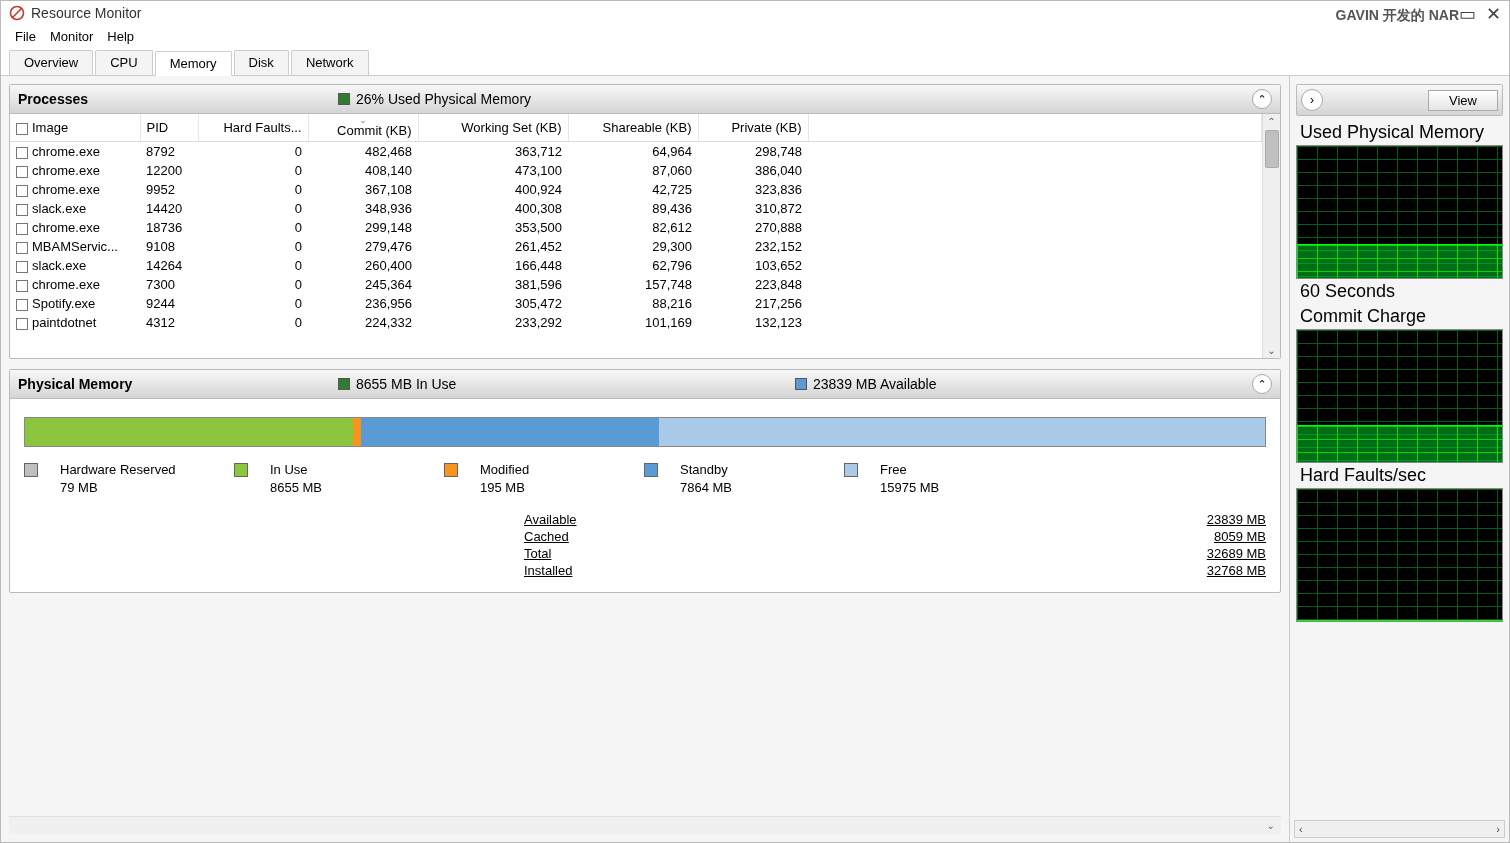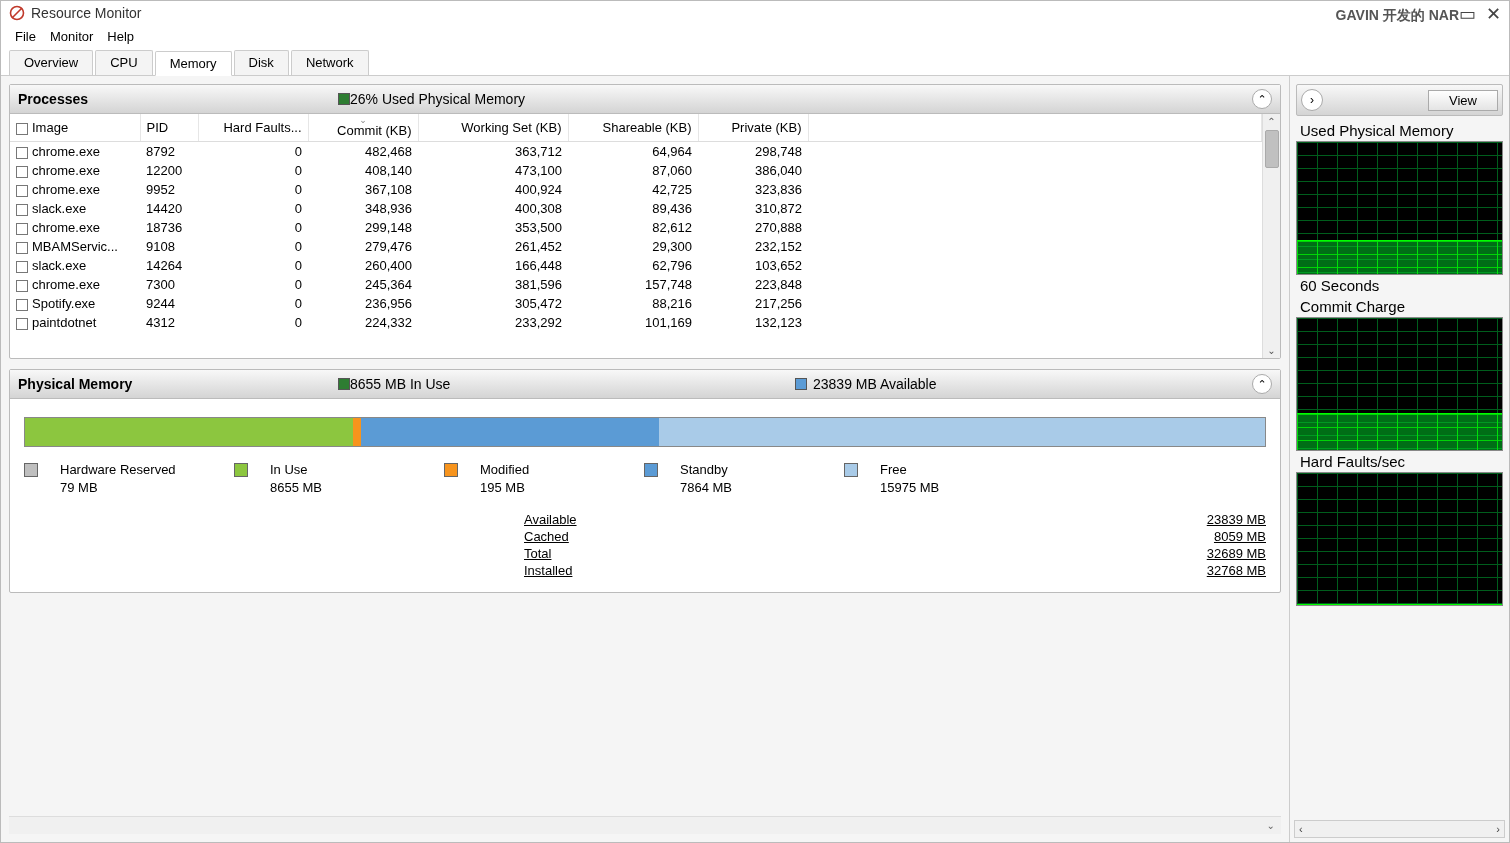--- a/index.html
+++ b/index.html
@@ -97,21 +97,21 @@
     display: flex; flex-direction: column;
   }
   .panel-header {
     display: flex; align-items: center;
     padding: 4px 8px;
     background: linear-gradient(#f8f8f8, #d4d4d4);
     border-bottom: 1px solid #bbb;
     font-size: 14px;
   }
   .panel-header .title { font-weight: bold; flex: 0 0 320px; }
-  .panel-header .stat { display: flex; align-items: center; flex: 1; }
+  .panel-header .stat { display: flex; align-items: center; gap: 6px; flex: 1; }
   .panel-header .stat2 { display: flex; align-items: center; gap: 6px; flex: 1; }
   .panel-header .collapse {
     width: 20px; height: 20px; border: 1px solid #aaa; border-radius: 50%;
     background: #fff; display: flex; align-items: center; justify-content: center;
     font-size: 11px; cursor: pointer;
   }
   .sq { width: 12px; height: 12px; border: 1px solid #555; display: inline-block; }
   .table-wrap { position: relative; height: 244px; overflow: hidden; }
   .table-scrollbar {
     position: absolute; right: 0; top: 0; bottom: 0; width: 18px;
@@ -169,21 +169,21 @@
   .side-header .btn {
     width: 22px; height: 22px; border: 1px solid #aaa; border-radius: 50%;
     background: #fff; display: flex; align-items: center; justify-content: center;
     font-size: 12px; cursor: pointer;
   }
   .side-header .viewbtn {
     margin-left: auto; padding: 2px 20px;
     border: 1px solid #aaa; background: linear-gradient(#fff,#e4e4e4);
     font-size: 13px; cursor: pointer;
   }
-  .side-label { font-size: 15px; padding: 2px 4px; }
+  .side-label { font-size: 18px; padding: 2px 4px; }
   .mini-chart {
     height: 134px; border: 1px solid #888; background: #000;
     position: relative; overflow: hidden;
   }
   .mini-chart .grid {
     position: absolute; inset: 0;
     background-image:
       linear-gradient(#0a3 1px, transparent 1px),
       linear-gradient(90deg, #0a3 1px, transparent 1px);
     background-size: 20px 13px;

